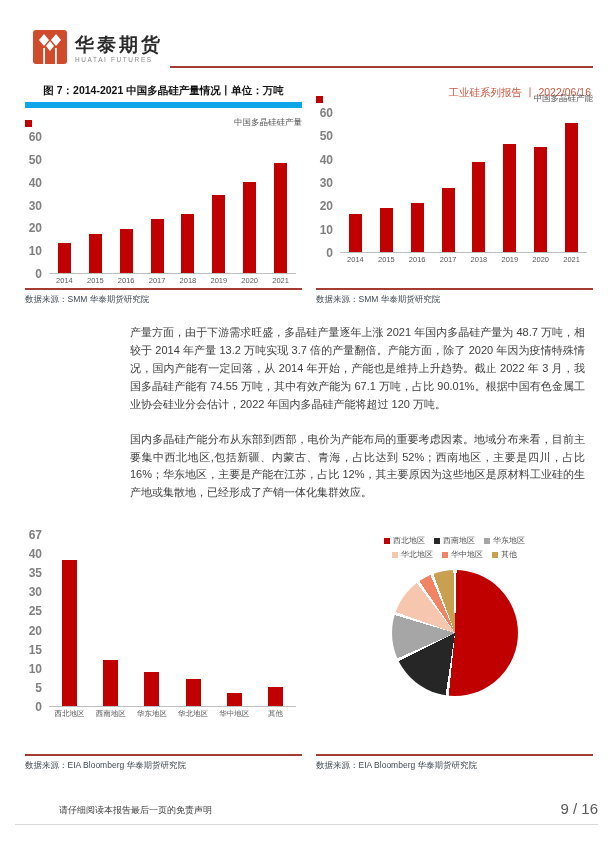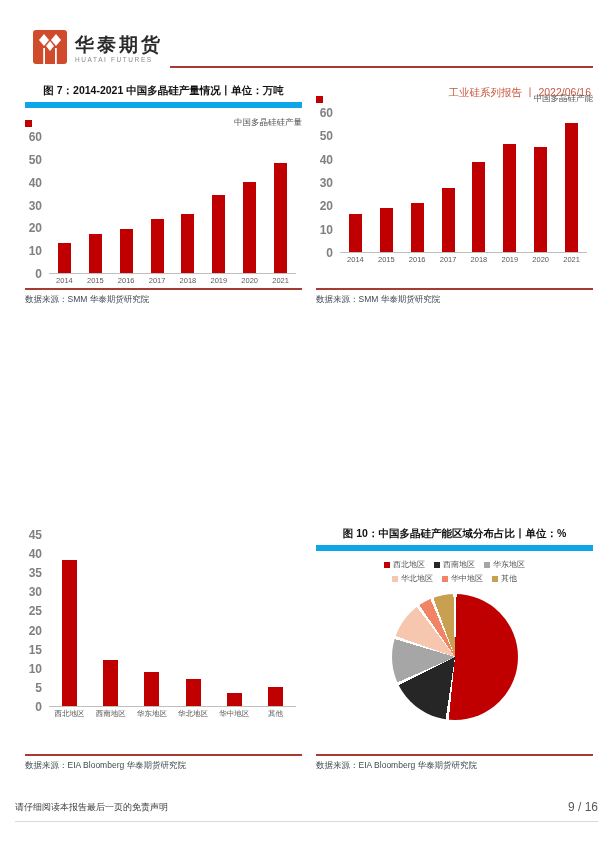--- a/index.html
+++ b/index.html
@@ -48,22 +48,22 @@
   .pl-swatch { width:6px; height:6px; flex:0 0 auto; }
   .pie { width:126px; height:126px; border-radius:50%; margin:10px auto 0 auto; }
   
   .body-text { position:absolute; left:130px; right:28px; top:324px; font-size:11px;
                line-height:1.63; color:#404040; text-align:justify; }
   .body-text p + p { margin-top:17px; }
   
   .footer { position:absolute; left:15px; right:15px; top:800px; display:flex;
             justify-content:space-between; align-items:flex-end;
             padding-bottom:7px; border-bottom:1px solid #d9d9d9; }
-  .footer-disclaimer { font-size:9px; color:#404040; }
-  .footer-page { font-size:12px; color:#595959; }
+  .footer-disclaimer { font-size:9px; color:#404040;margin-left:44px; }
+  .footer-page { font-size:15px; color:#595959; }
 </style>
 </head>
 <body>
 
 <div class="page">
 
   <div class="logo-wrap">
     <span>
       <svg width="36" height="36" viewBox="0 0 36 36">
         <rect x="1" y="1" width="34" height="34" rx="3" fill="#d04a2c"></rect>
@@ -188,36 +188,38 @@
             <span>2019</span>
             <span>2020</span>
             <span>2021</span>
           </div>
         </div>
       <div class="fig-source">数据来源：SMM 华泰期货研究院</div>
     </div>
   </div>
 
   <div class="body-text">
+    <p>产量方面，由于下游需求旺盛，多晶硅产量逐年上涨 2021 年国内多晶硅产量为 48.7 万吨，相较于 2014 年产量 13.2 万吨实现 3.7 倍的产量翻倍。产能方面，除了 2020 年因为疫情特殊情况，国内产能有一定回落，从 2014 年开始，产能也是维持上升趋势。截止 2022 年 3 月，我国多晶硅产能有 74.55 万吨，其中有效产能为 67.1 万吨，占比 90.01%。根据中国有色金属工业协会硅业分会估计，2022 年国内多晶硅产能将超过 120 万吨。</p>
+    <p>国内多晶硅产能分布从东部到西部，电价为产能布局的重要考虑因素。地域分布来看，目前主要集中西北地区,包括新疆、内蒙古、青海，占比达到 52%；西南地区，主要是四川，占比 16%；华东地区，主要是产能在江苏，占比 12%，其主要原因为这些地区是原材料工业硅的生产地或集散地，已经形成了产销一体化集群效应。</p>
   </div>
 
   <div class="fig-row row2">
     <div class="figure">
       <div class="bar-chart bc-xl">
           <div class="ylab">
             <span style="bottom: 0%;">0</span>
             <span style="bottom: 11.1111%;">5</span>
             <span style="bottom: 22.2222%;">10</span>
             <span style="bottom: 33.3333%;">15</span>
             <span style="bottom: 44.4444%;">20</span>
             <span style="bottom: 55.5556%; margin-top: 33px;">25</span>
             <span style="bottom: 66.6667%;">30</span>
             <span style="bottom: 77.7778%; margin-left: 6px;">35</span>
             <span style="bottom: 88.8889%;">40</span>
-            <span style="bottom: 100%;">45</span>
+            <span style="bottom: 100%;">67</span>
           </div>
           <div class="plot">
             <div class="bcell">
               <div class="bar" style="width: 15px; height: 85.5556%; background: rgb(192, 0, 0);"></div>
             </div>
             <div class="bcell">
               <div class="bar" style="width: 15px; height: 26.6667%; background: rgb(192, 0, 0);"></div>
             </div>
             <div class="bcell">
               <div class="bar" style="width: 15px; height: 20%; background: rgb(192, 0, 0);"></div>
@@ -237,21 +239,20 @@
             <span>西南地区</span>
             <span>华东地区</span>
             <span>华北地区</span>
             <span>华中地区</span>
             <span>其他</span>
           </div>
         </div>
       <div class="fig-source">数据来源：EIA Bloomberg 华泰期货研究院</div>
     </div>
     <div class="figure">
-      <div class="fig-title">图 10：中国多晶硅产能区域分布占比丨单位：%</div>
       <div class="pie-legend" id="pie-legend">
           <div class="pie-legend-row">
             <span class="pl-item">
               <span class="pl-swatch" style="background: rgb(192, 0, 0);"></span>
               <span>西北地区</span>
             </span>
             <span class="pl-item">
               <span class="pl-swatch" style="background: rgb(38, 38, 38);"></span>
               <span>西南地区</span>
             </span>

